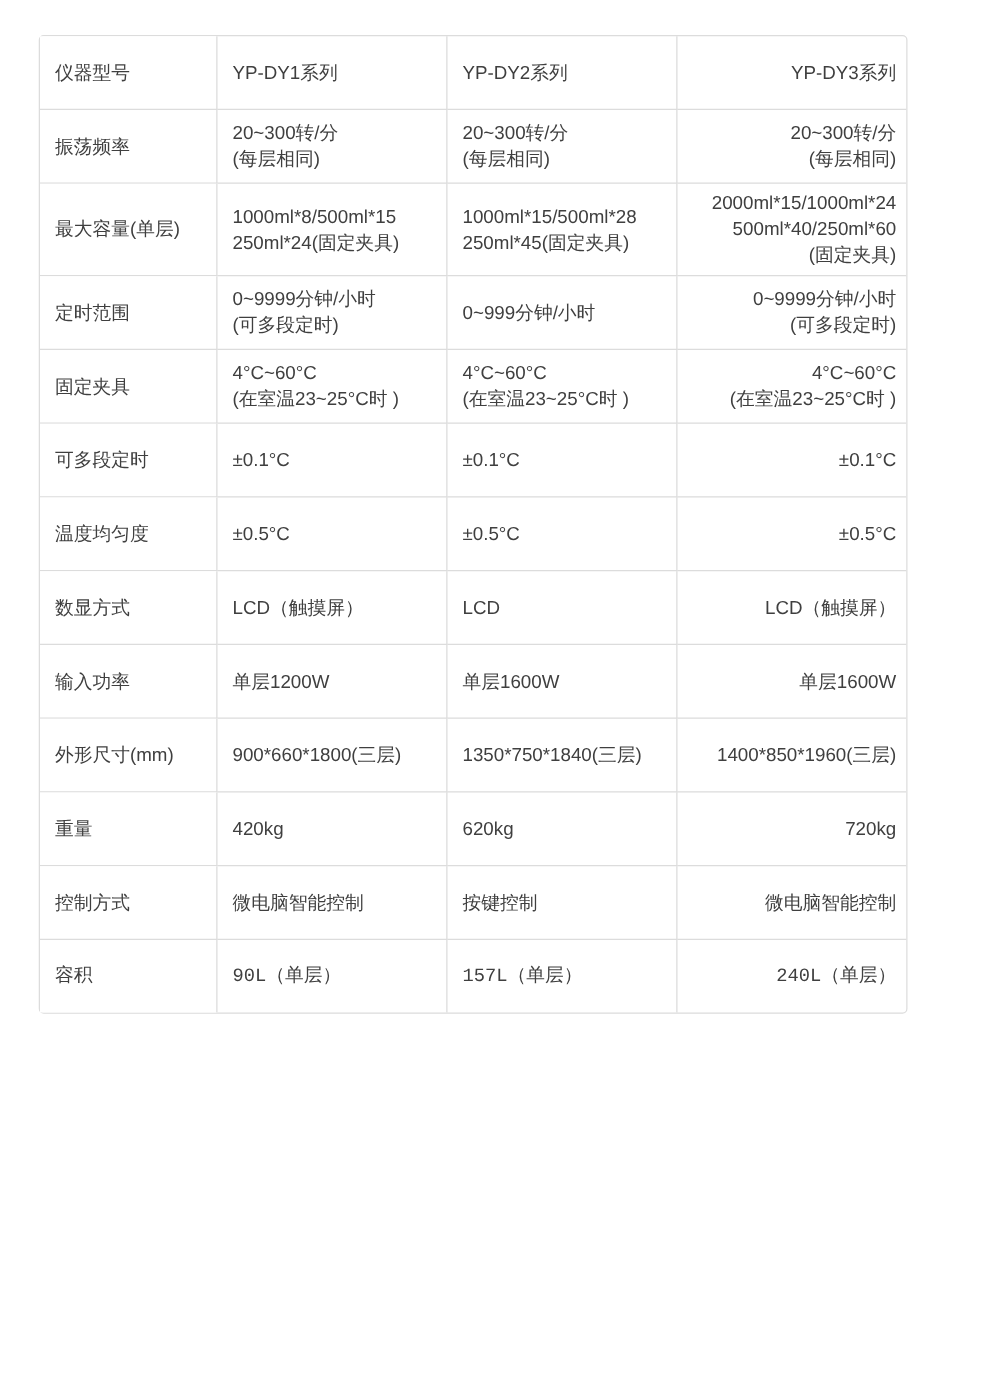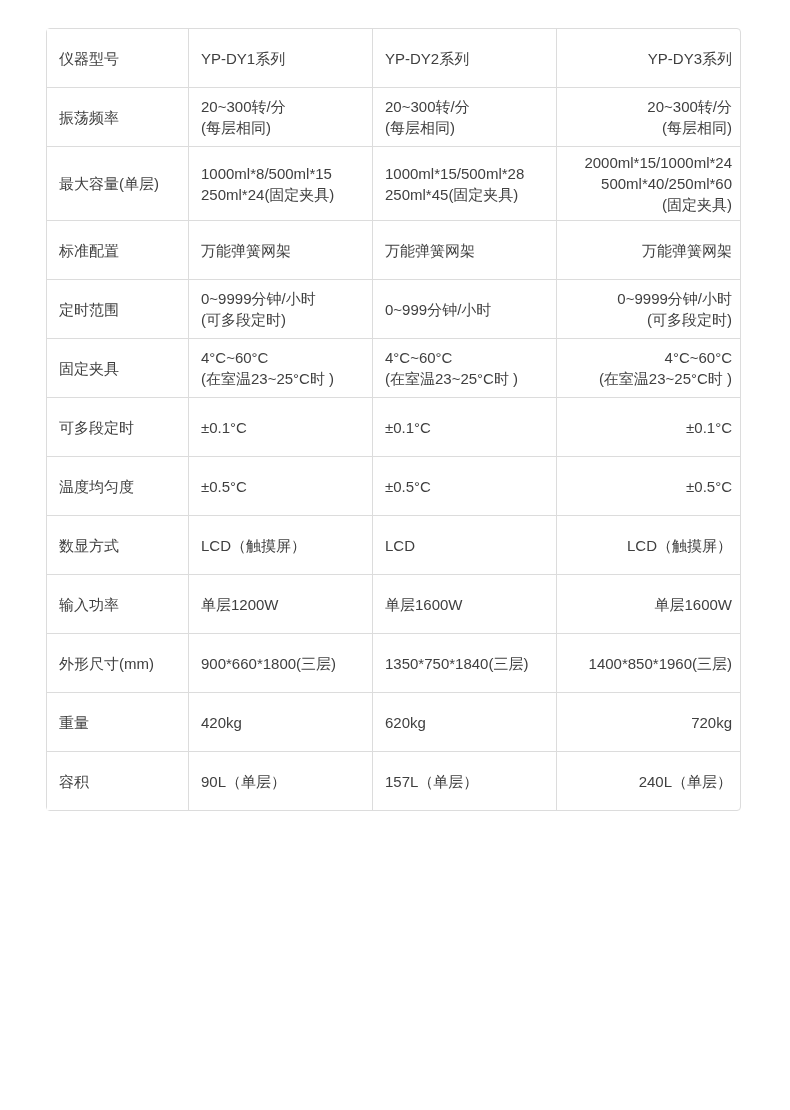--- a/index.html
+++ b/index.html
@@ -8,21 +8,21 @@
     background: #ffffff;
   }
   body {
     width: 790px;
     height: 1110px;
     position: relative;
     font-family: "Liberation Sans", "DejaVu Sans", sans-serif;
   }
   .spec-table {
     position: absolute;
-    left: 46px;
+    left: 31px;
     top: 28px;
     width: 693px;
     table-layout: fixed;
     border-collapse: separate;
     border-spacing: 0;
     border: 1px solid #dcdcdc;
     border-radius: 4px;
     color: #3f3f3f;
     font-size: 15px;
     line-height: 21px;
@@ -30,21 +30,21 @@
   .spec-table td {
     border-right: 1px solid #dcdcdc;
     border-bottom: 1px solid #dcdcdc;
     padding: 5px 8px 5px 12px;
     height: 48px;
     vertical-align: middle;
     white-space: pre-line;
     overflow: hidden;
   }
   .spec-table td:last-child { border-right: 0; text-align: right; }
-  .spec-table tr:last-child td { border-bottom: 0; }
+  .spec-table tr:last-child td { border-bottom: 0; font-family: Liberation Mono, monospace; }
   .label-cell { background: #ffffff; }
 </style>
 </head>
 <body>
 
 <table class="spec-table">
   <colgroup>
     <col style="width:142px">
     <col style="width:184px">
     <col style="width:184px">
@@ -68,26 +68,20 @@
       </tr>
       <tr>
         <td class="label-cell">最大容量(单层)</td>
         <td>1000ml*8/500ml*15
 250ml*24(固定夹具)</td>
         <td>1000ml*15/500ml*28
 250ml*45(固定夹具)</td>
         <td>2000ml*15/1000ml*24
 500ml*40/250ml*60
 (固定夹具)</td>
-      </tr>
-      <tr>
-        <td class="label-cell">标准配置</td>
-        <td>万能弹簧网架</td>
-        <td>万能弹簧网架</td>
-        <td>万能弹簧网架</td>
       </tr>
       <tr>
         <td class="label-cell">定时范围</td>
         <td>0~9999分钟/小时
 (可多段定时)</td>
         <td>0~999分钟/小时</td>
         <td>0~9999分钟/小时
 (可多段定时)</td>
       </tr>
       <tr>
@@ -129,19 +123,25 @@
         <td>1350*750*1840(三层)</td>
         <td>1400*850*1960(三层)</td>
       </tr>
       <tr>
         <td class="label-cell">重量</td>
         <td>420kg</td>
         <td>620kg</td>
         <td>720kg</td>
       </tr>
       <tr>
+        <td class="label-cell">控制方式</td>
+        <td>微电脑智能控制</td>
+        <td>按键控制</td>
+        <td>微电脑智能控制</td>
+      </tr>
+      <tr>
         <td class="label-cell">容积</td>
         <td>90L（单层）</td>
         <td>157L（单层）</td>
         <td>240L（单层）</td>
       </tr>
     </tbody>
 </table>
 
 </body></html>

